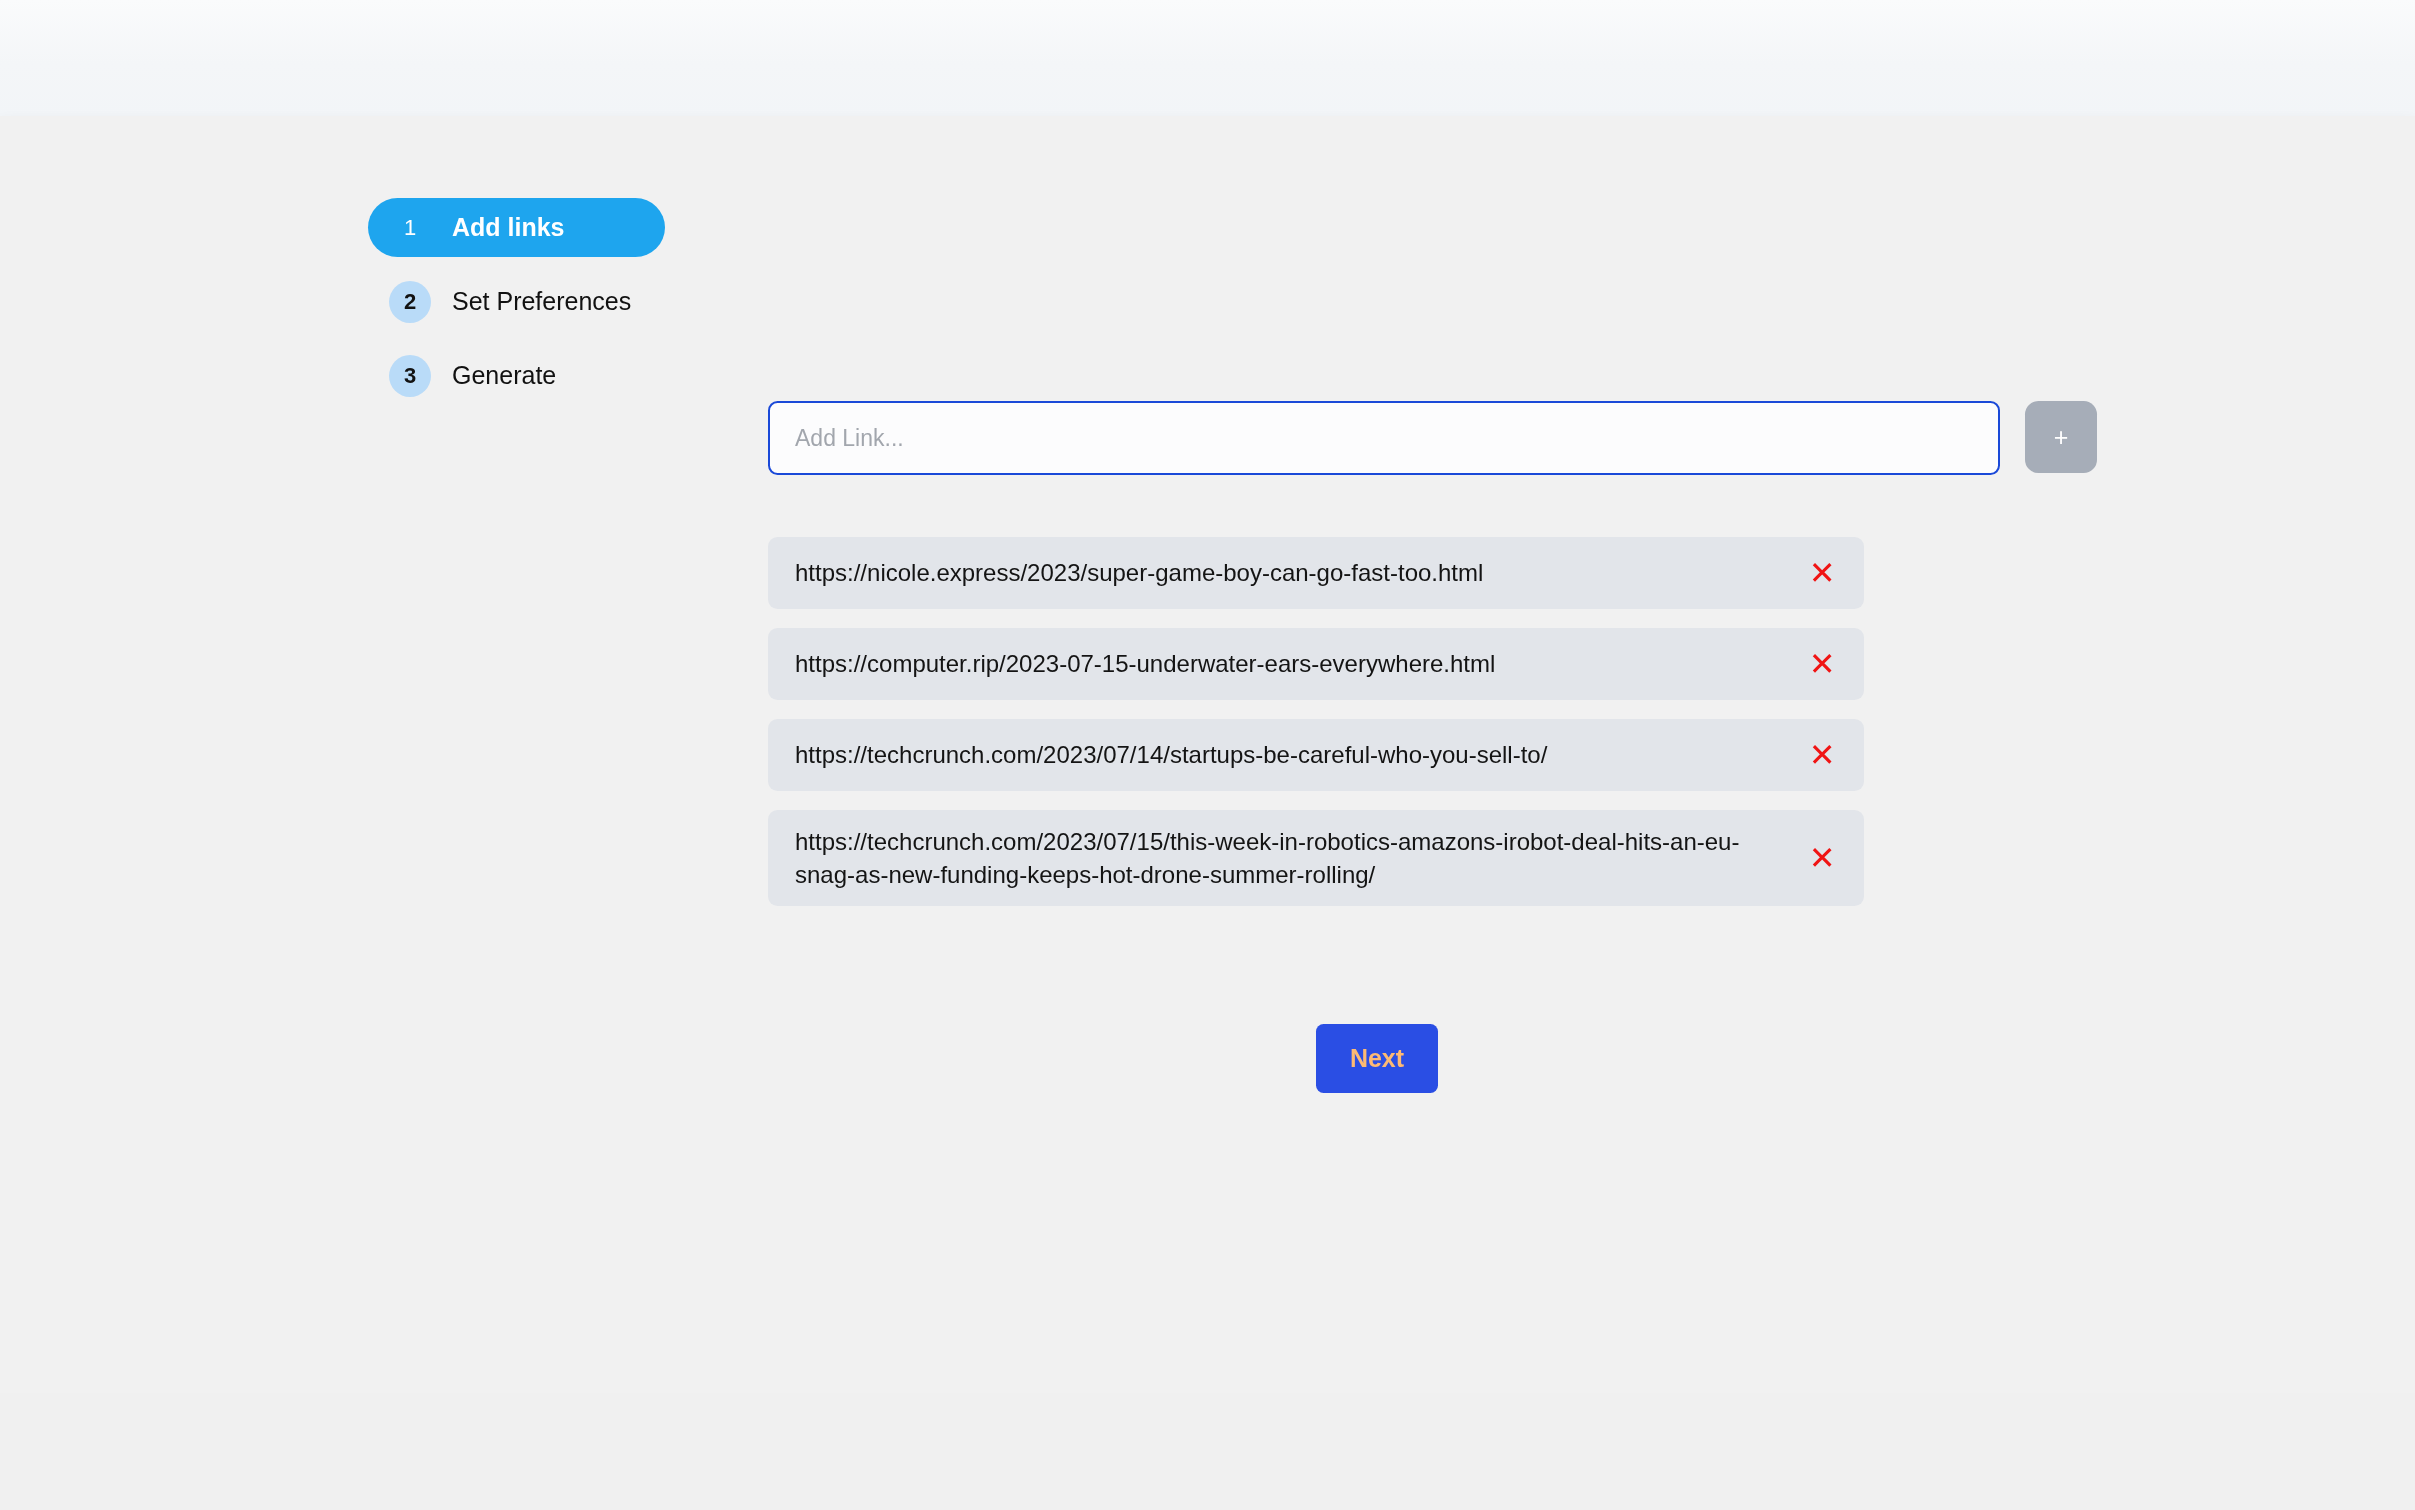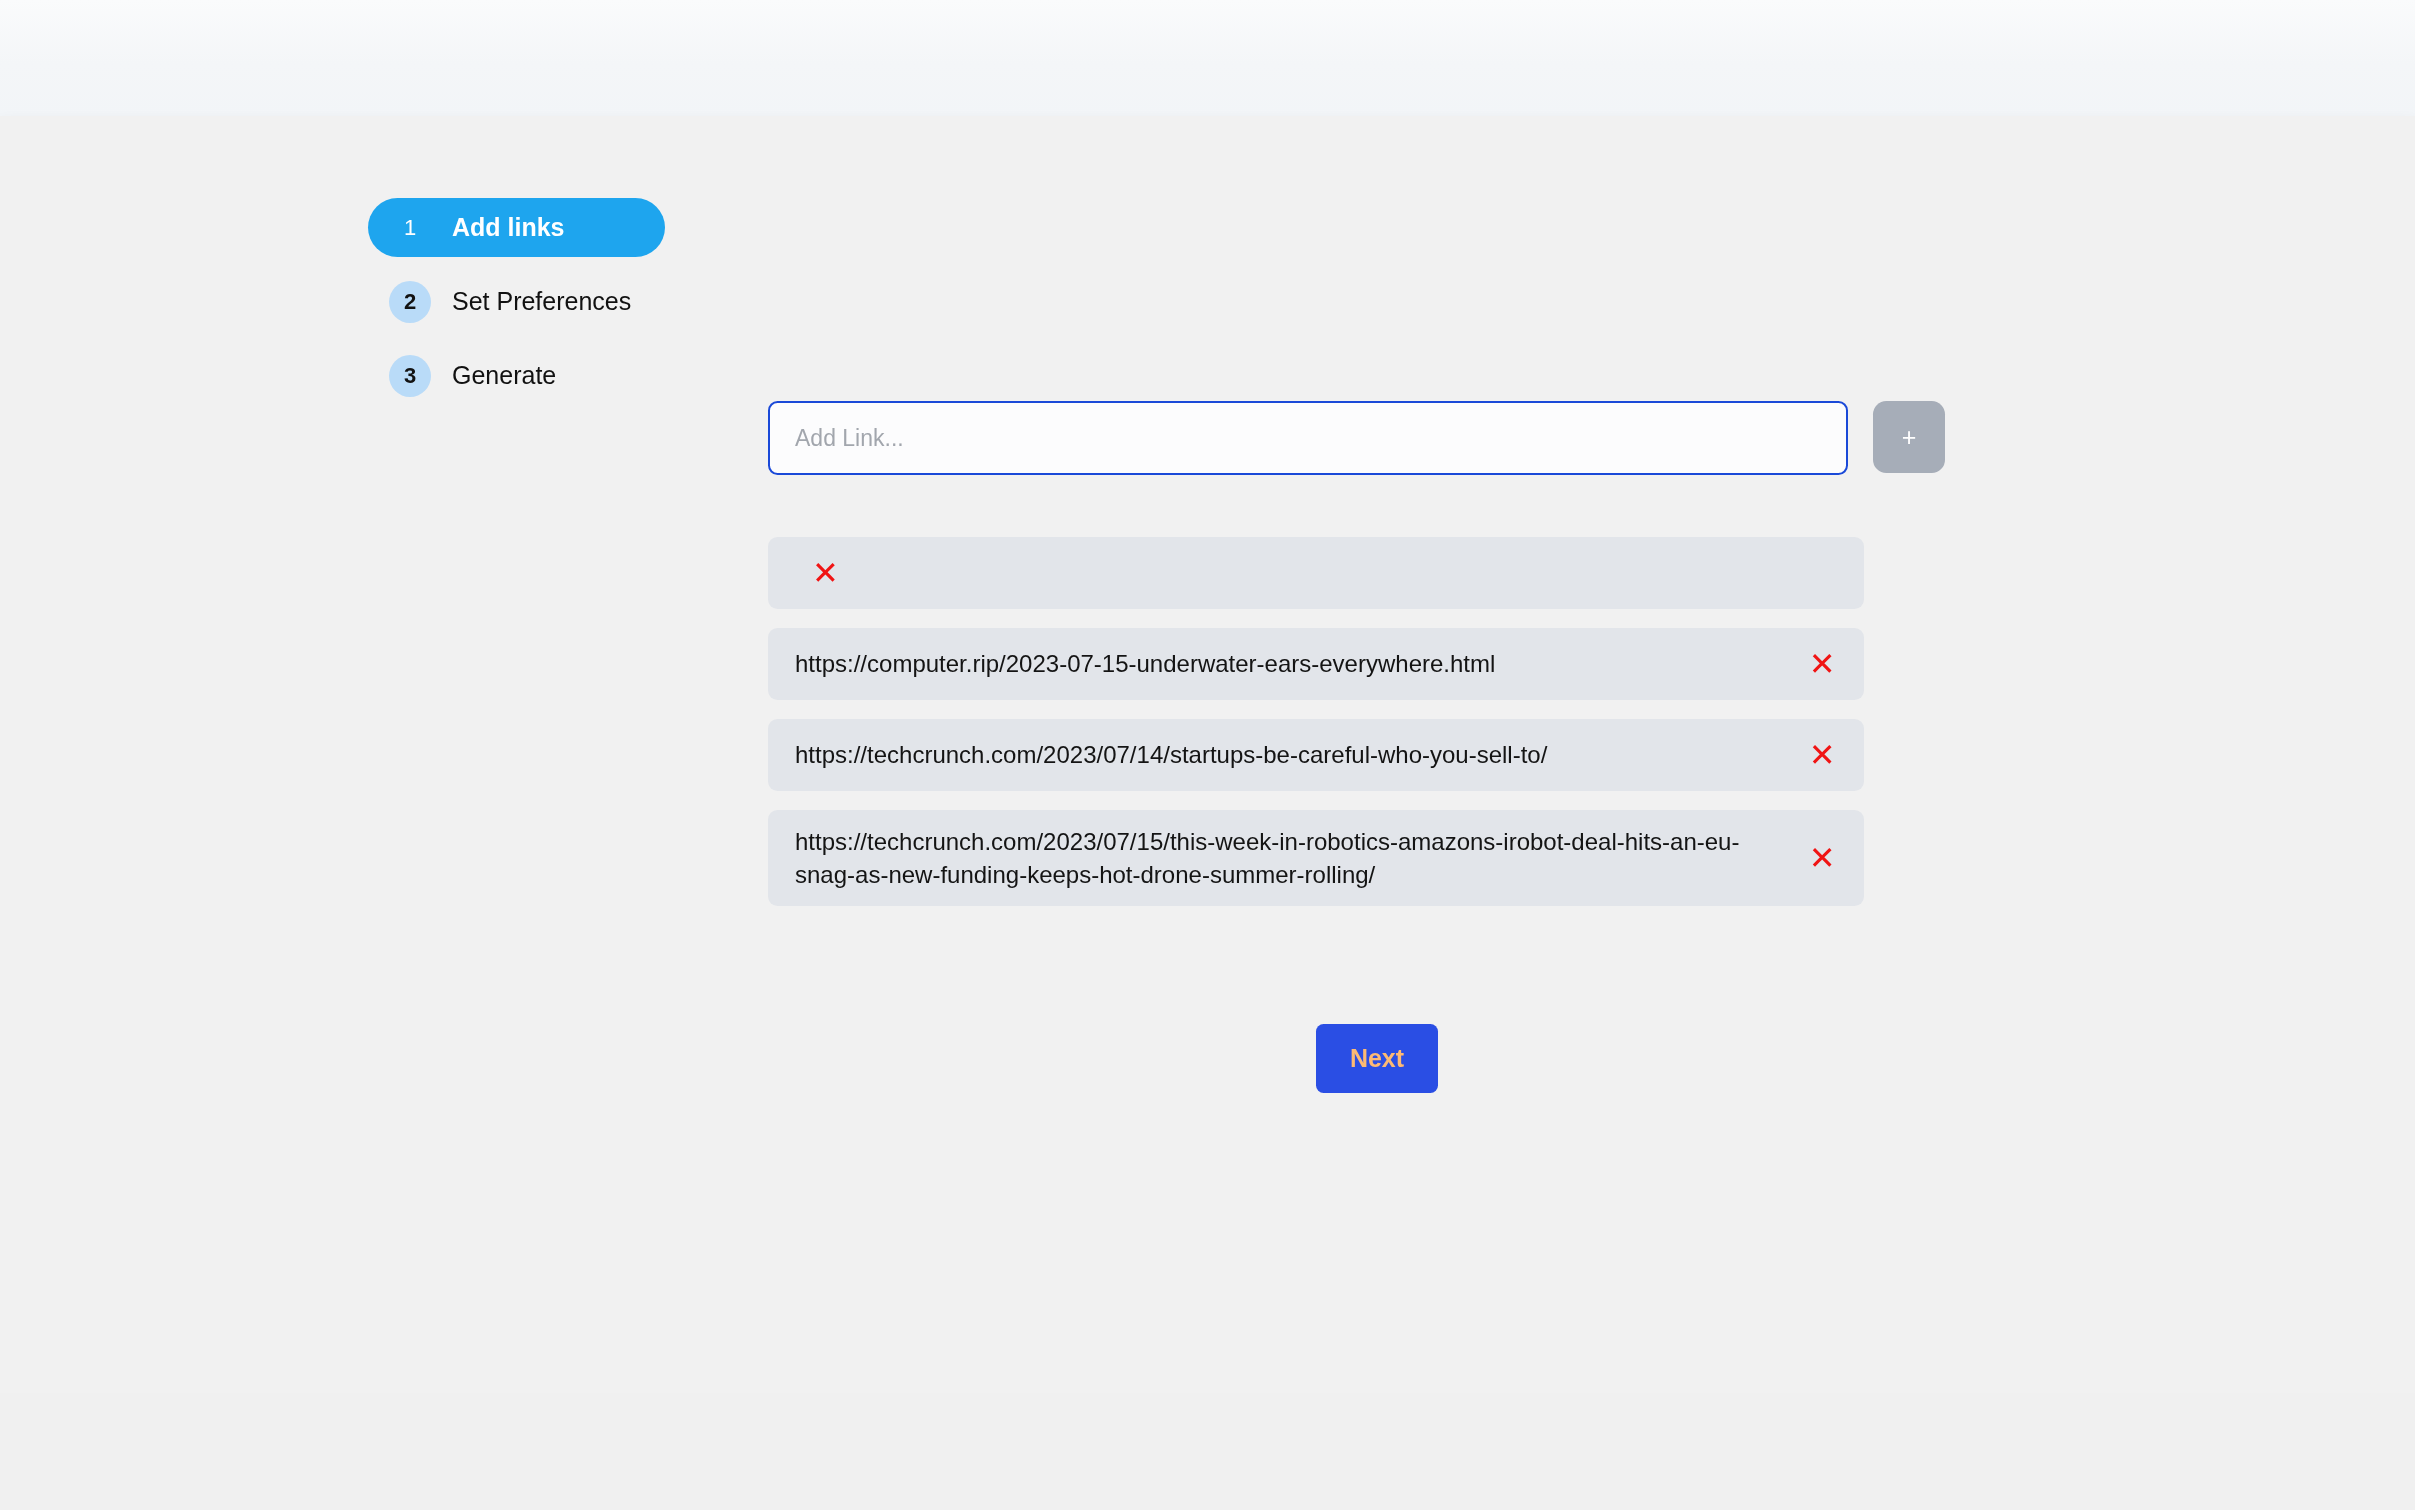--- a/index.html
+++ b/index.html
@@ -153,21 +153,21 @@
   
   #input-row {
     position: absolute;
     left: 768px;
     top: 285px;
     display: flex;
     align-items: flex-start;
     gap: 25px;
   }
   #link-input {
-    width: 1080px;
+    width: 1232px;
     height: 74px;
     border: 2.9px solid #1a49d8;
     border-radius: 9.5px;
     background: #fcfcfd;
     font-size: 23px;
     padding: 0 25px;
     color: #1a1a1a;
     font-family: "Liberation Sans", sans-serif;
     outline: none;
   }
@@ -281,20 +281,21 @@
       </nav>
 
       <div id="input-row">
         <input id="link-input" type="text" placeholder="Add Link..." style="">
         <button id="add-link-button">+</button>
       </div>
 
       <div id="link-list">
 
         <div class="link-row">
+          <span class="url">https://nicole.express/2023/super-game-boy-can-go-fast-too.html</span>
           <span class="remove">✕</span>
         </div>
 
         <div class="link-row">
           <span class="url">https://computer.rip/2023-07-15-underwater-ears-everywhere.html</span>
           <span class="remove">✕</span>
         </div>
 
         <div class="link-row">
           <span class="url">https://techcrunch.com/2023/07/14/startups-be-careful-who-you-sell-to/</span>

